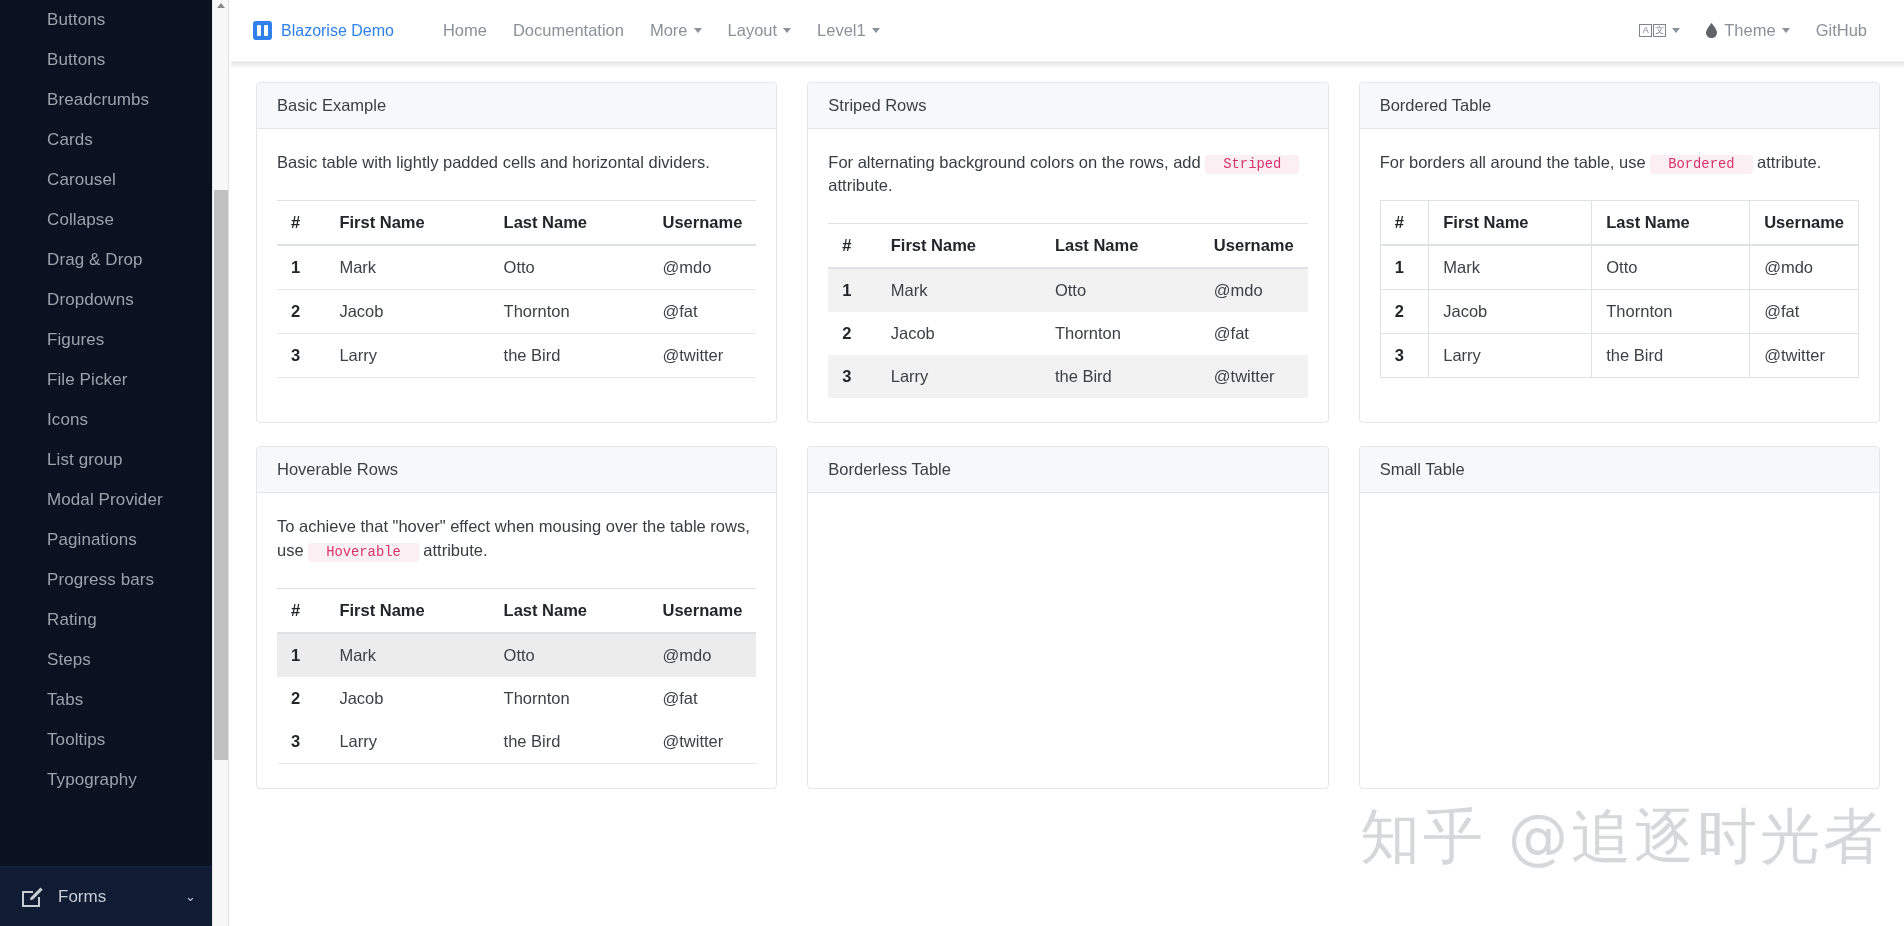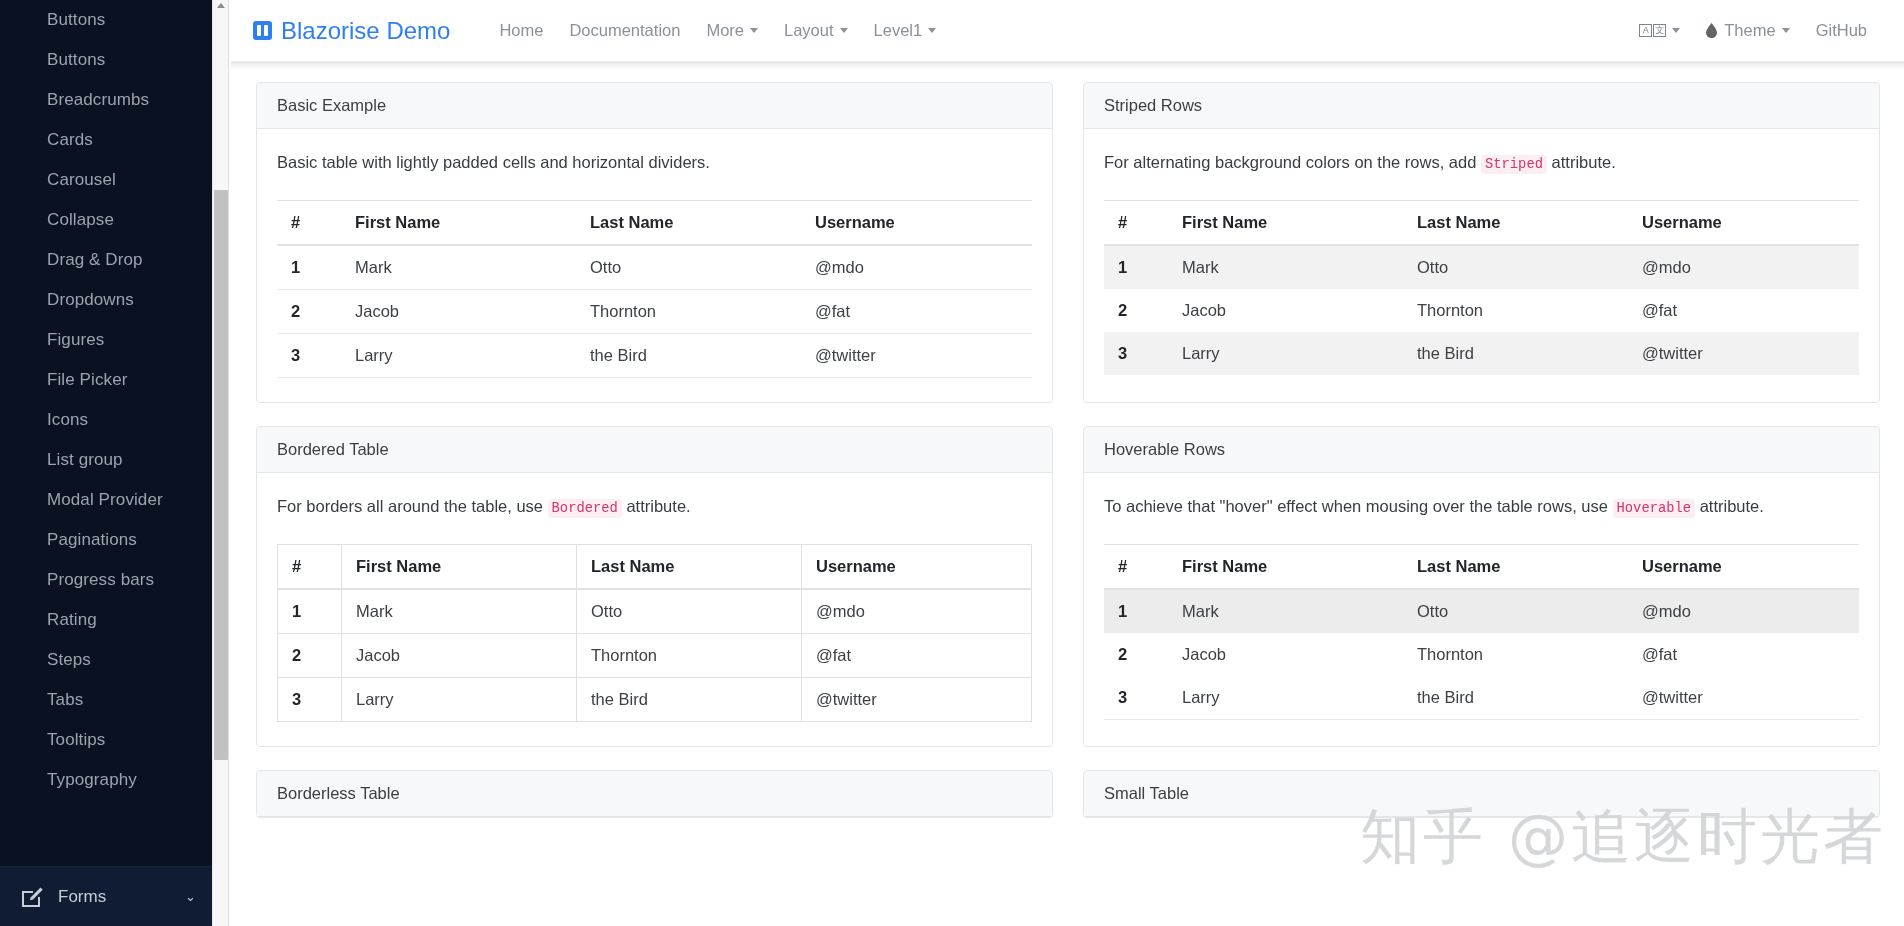--- a/index.html
+++ b/index.html
@@ -116,21 +116,21 @@
     align-items: center;
     padding: 0 24px 0 22px;
     border-bottom: 1px solid #eeeeee;
     position: relative;
     z-index: 10;
   }
   .brand {
     display: flex;
     align-items: center;
     color: #2f80ed;
-    font-size: 24px;
+    font-size: 16px;
     margin-right: 36px;
     cursor: pointer;
     white-space: nowrap;
   }
   .brand-logo {
     width: 19px; height: 19px;
     background: #2f80ed;
     border-radius: 3px;
     margin-right: 9px;
     position: relative;
@@ -205,21 +205,21 @@
   .shadow-strip {
     position: absolute;
     left: 0; right: 0; top: 0;
     height: 7px;
     background: linear-gradient(to bottom, rgba(0,0,0,.10), rgba(0,0,0,0));
     pointer-events: none;
     z-index: 5;
   }
   .grid {
     display: grid;
-    grid-template-columns: 1fr 1fr;
+    grid-template-columns: 1fr 1fr 1fr;
     column-gap: 30px;
     row-gap: 23px;
   }
   .card {
     border: 1px solid #e4e6e8;
     border-radius: 4px;
     background: #ffffff;
   }
   .card-header {
     background: #f7f8f9;
@@ -236,21 +236,21 @@
     font-size: 16.5px;
     color: #383d42;
     margin: 0 0 26px 0;
     line-height: 1.4;
   }
   code.attr {
     background: #fbeff3;
     color: #d6336c;
     font-family: "Liberation Mono", monospace;
     font-size: 13.8px;
-    padding: 2px 4px;
+    padding: 2px 18px;
     border-radius: 3px;
   }
 
   table.tbl {
     width: 100%;
     border-collapse: collapse;
     font-size: 16.5px;
     color: #3d4145;
   }
   table.tbl th {

